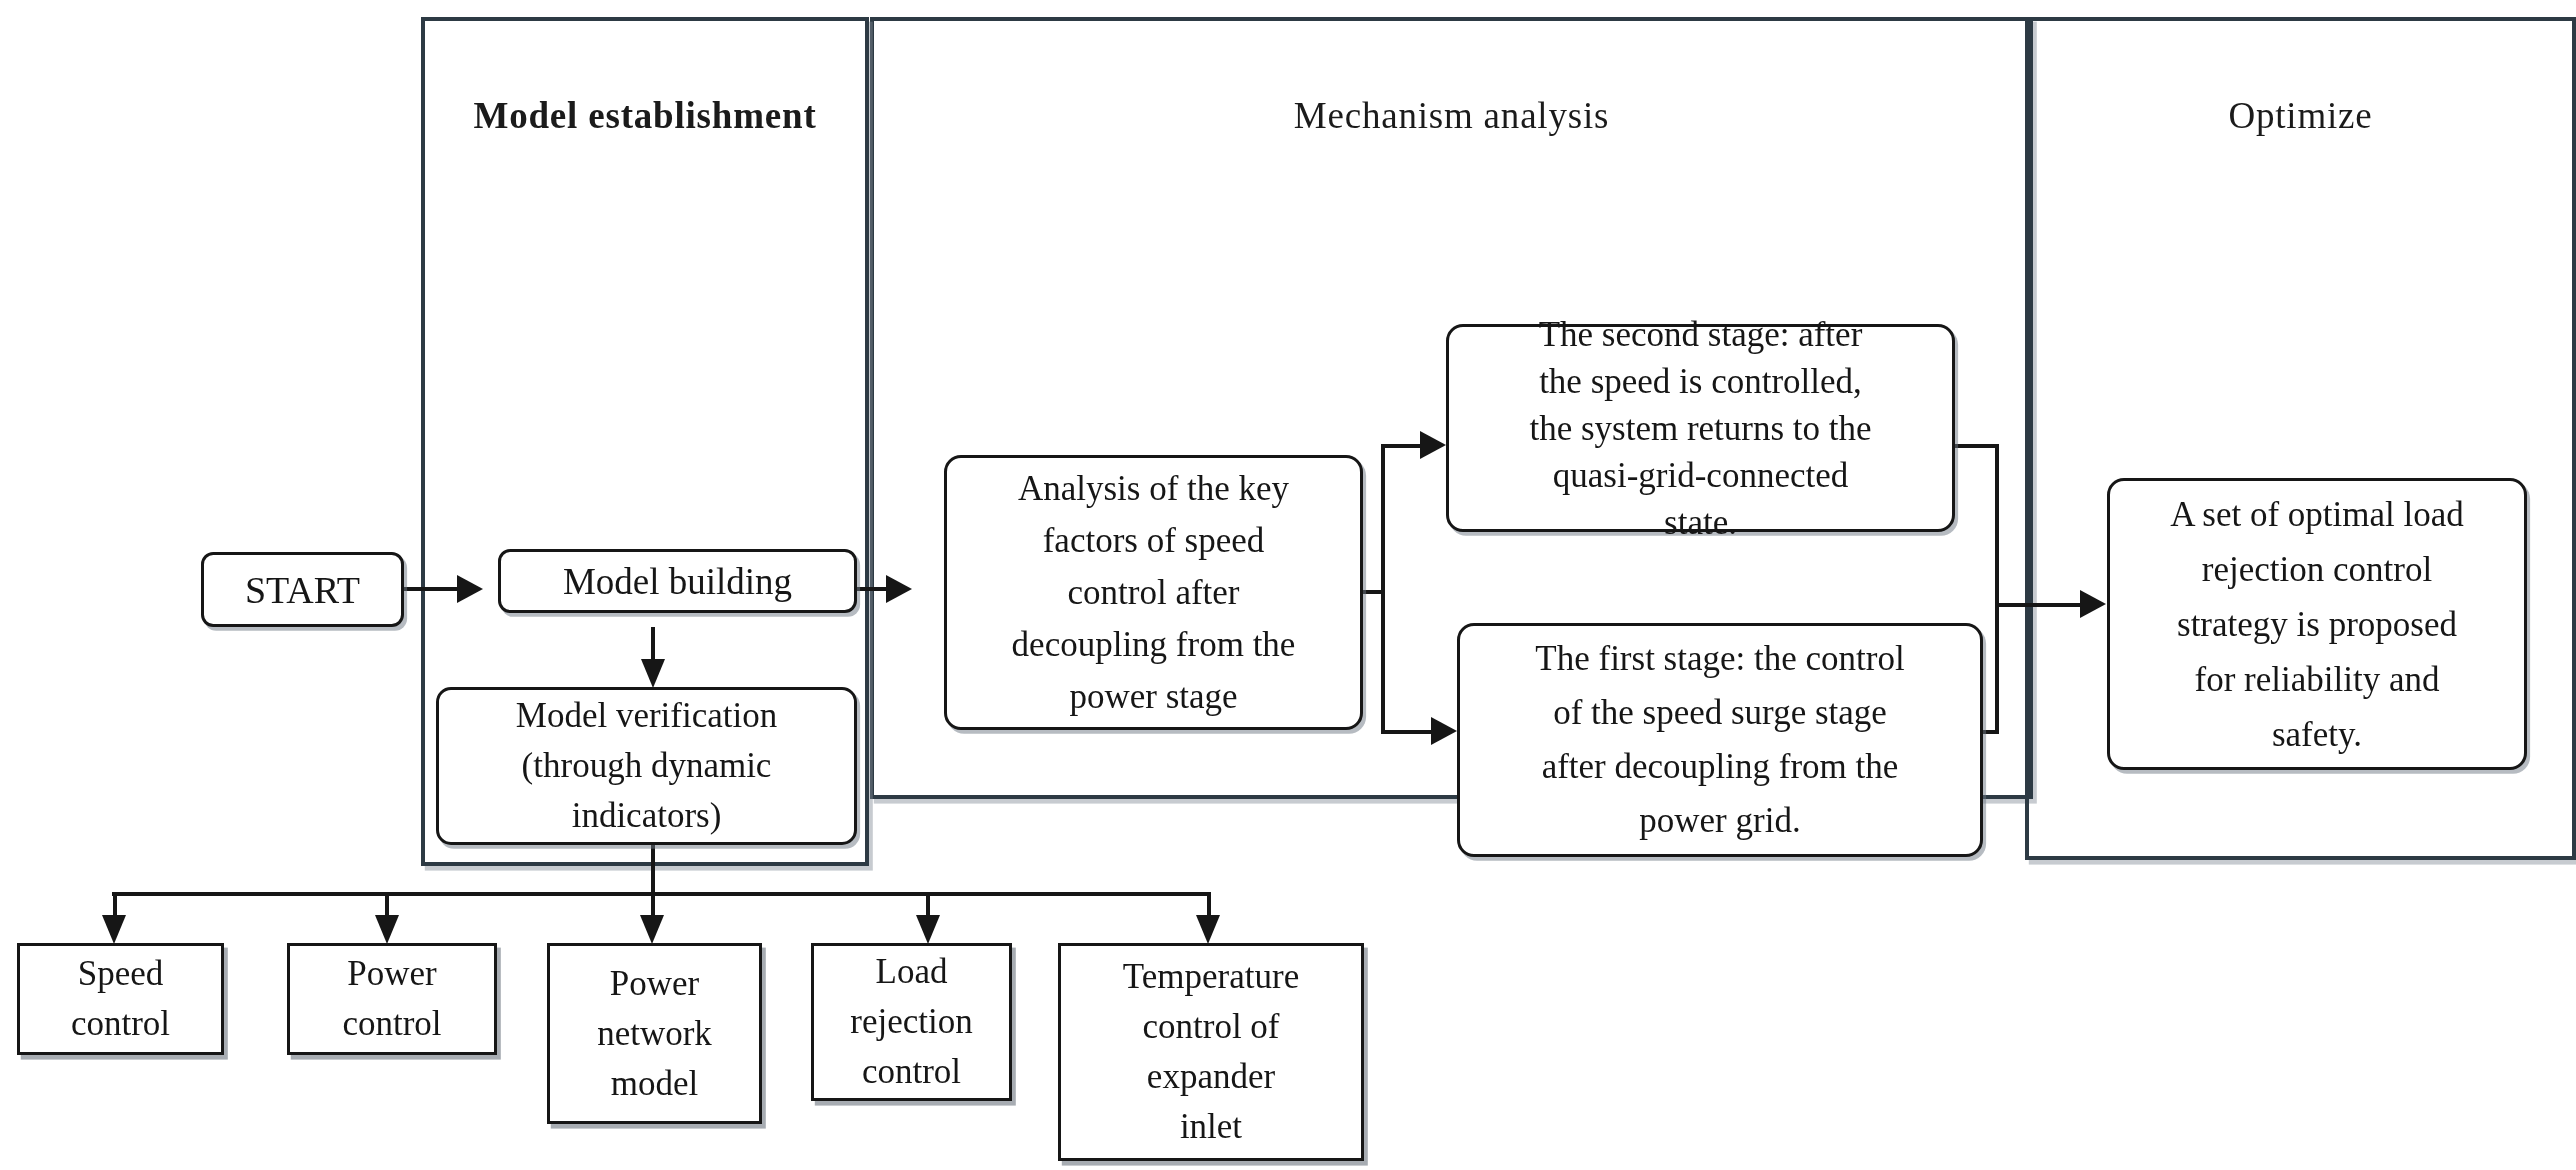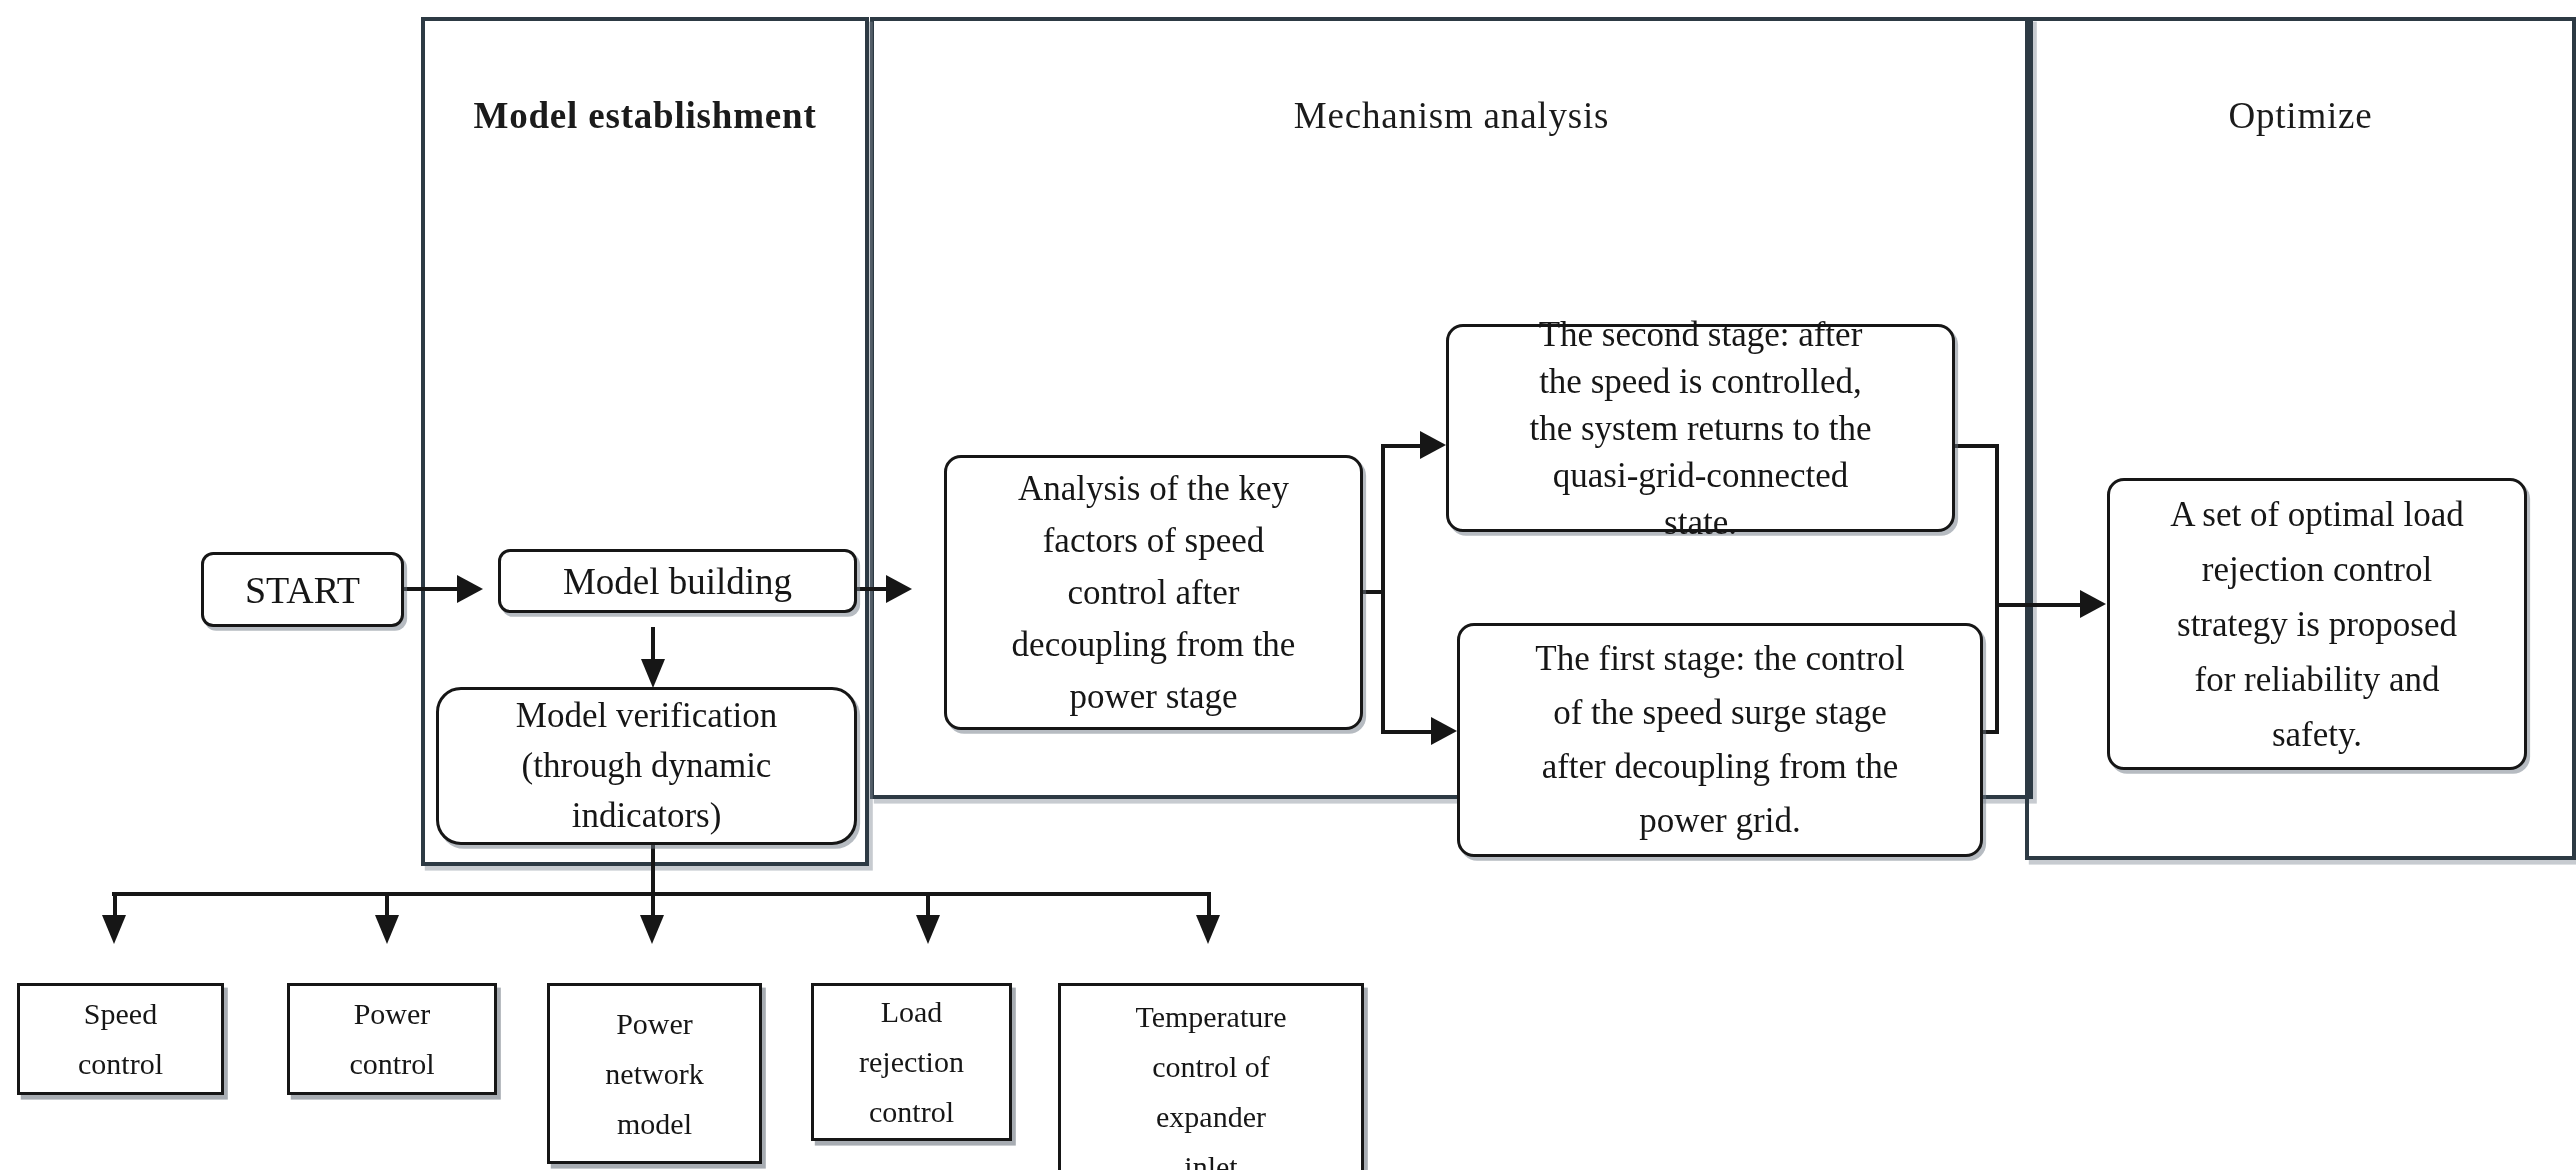--- a/index.html
+++ b/index.html
@@ -20,29 +20,29 @@
   #sec-mech{left:870px;top:17px;width:1155px;height:774px;background:#fff;}
   #sec-opt{left:2025px;top:17px;width:543px;height:835px;}
   
   .node{
     position:absolute;border:3.1px solid #161616;background:#ffffff;
     display:flex;flex-direction:column;align-items:center;justify-content:center;
     text-align:center;box-shadow:3.1px 3.8px 0 rgba(110,120,132,.5);z-index:3;
     box-sizing:border-box;
   }
   .node .ln{display:block;}
-  .round{border-radius:25px;}
+  .round{border-radius:15px;}
   #n-start{left:201px;top:552px;width:203px;height:75px;font-size:38px;border-radius:12.2px;}
   #n-building{left:498px;top:549px;width:359px;height:64px;font-size:37px;border-radius:12.2px;}
   #n-verif{left:436px;top:687px;width:421px;height:158px;font-size:35px;line-height:50px;}
   #n-analysis{left:912px;top:455px;width:419px;height:275px;font-size:35px;line-height:52px;border-radius:17px;margin-left:32px;}
   #n-stage2{left:1446px;top:324px;width:509px;height:208px;font-size:35px;line-height:47px;border-radius:17px;}
   #n-stage1{left:1457px;top:623px;width:526px;height:234px;font-size:35px;line-height:54px;border-radius:17px;}
   #n-optimal{left:2107px;top:478px;width:420px;height:292px;font-size:35px;line-height:55px;border-radius:17px;}
-  .leaf{font-size:30px;line-height:50px;border-radius:0;box-shadow:3.8px 4.6px 0 rgba(95,104,115,.55);margin-top:40px;}
+  .leaf{font-size:35px;line-height:50px;border-radius:0;box-shadow:3.8px 4.6px 0 rgba(95,104,115,.55);}
   #n-speed{left:17px;top:943px;width:207px;height:112px;}
   #n-powerc{left:287px;top:943px;width:210px;height:112px;}
   #n-network{left:547px;top:943px;width:215px;height:181px;}
   #n-loadrej{left:811px;top:943px;width:201px;height:158px;}
   #n-temp{left:1058px;top:943px;width:306px;height:218px;}
   
   .line{position:absolute;background:#161616;z-index:2;}
   .h{height:3.8px;}
   .v{width:3.8px;}
   .arr-r{position:absolute;width:0;height:0;z-index:2;

